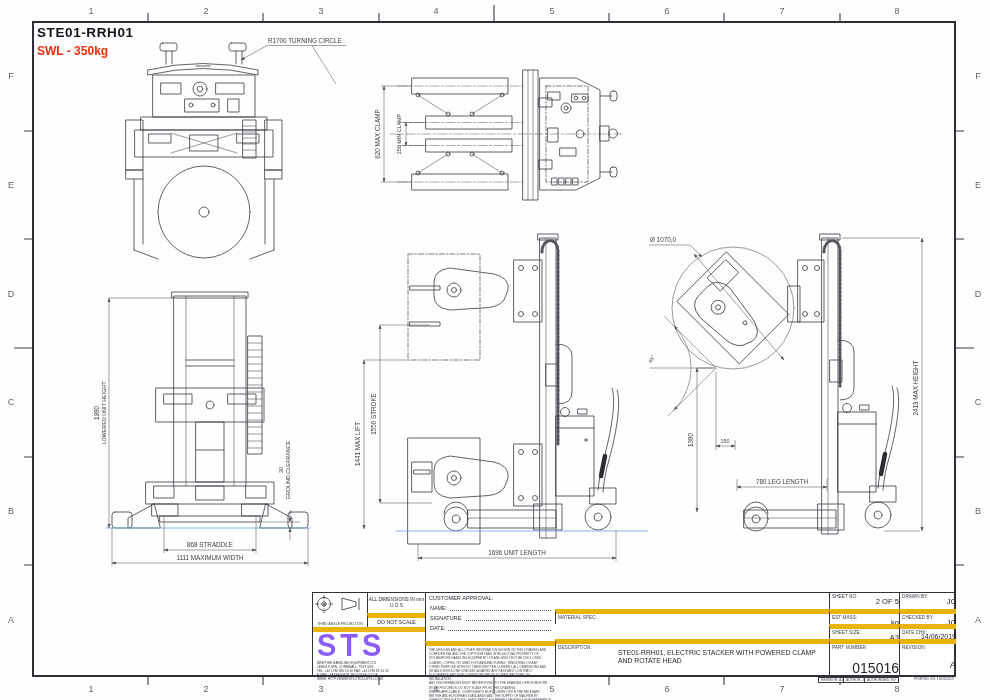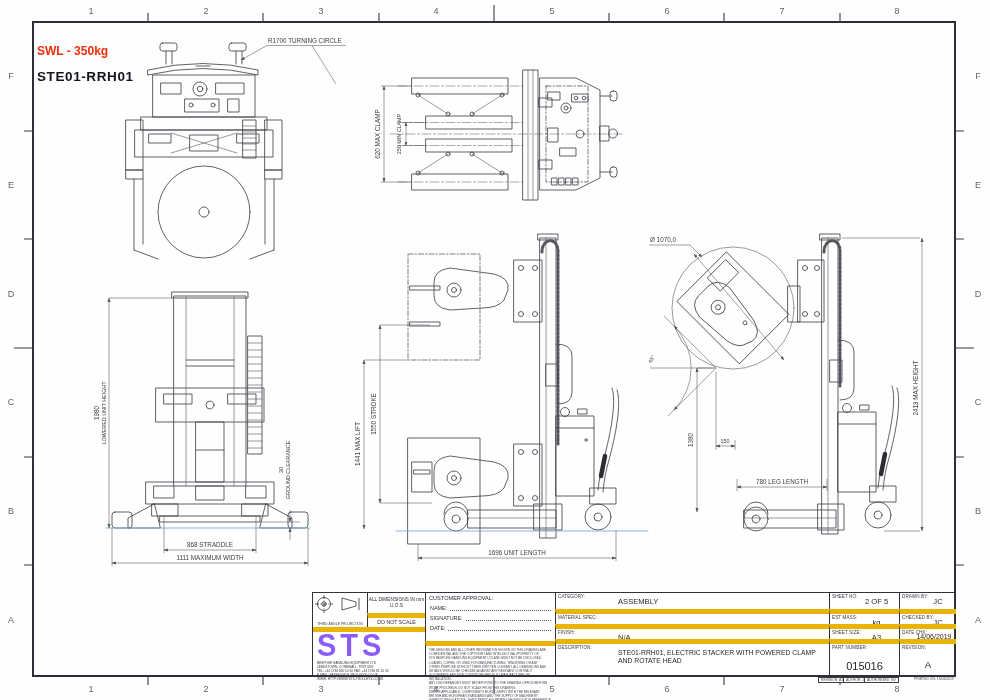--- a/index.html
+++ b/index.html
@@ -19,28 +19,28 @@
   .v .ground{stroke:#85ade0;stroke-width:.9;}
   .dims path{stroke:#54545e;stroke-width:.55;fill:none;}
   .dim-t{font-size:6.3px;fill:#3c3c46;}
   .dim-s{font-size:5.4px;fill:#3c3c46;}
   
   .tb{position:absolute;left:312px;top:592px;width:643px;height:84px;border:1.2px solid #32323a;box-sizing:border-box;background:#fff;color:#2e2e38;}
   .cell{position:absolute;box-sizing:border-box;}
   .bl{border-left:1px solid #32323a;}
   .bt{border-top:5px solid #eab308;}
   .lbl{position:absolute;left:2px;top:1px;font-size:4.6px;letter-spacing:.1px;color:#3a3a44;white-space:nowrap;}
-  .val{position:absolute;left:0;right:0;top:4px;text-align:center;font-size:7.6px;color:#26262e;}
+  .val{position:absolute;left:0;right:0;top:4px;text-align:right;font-size:7.6px;color:#26262e;}
   .note{display:flex;align-items:center;justify-content:center;text-align:center;font-size:4.8px;line-height:1.25;}
   .appr-row{display:flex;align-items:flex-end;font-size:5.4px;margin:3px 4px 0 4px;}
   .appr-dots{flex:1;border-bottom:1px dotted #55555f;margin-left:3px;height:6px;}
   .disc{font-size:3.1px;line-height:1.35;color:#4a4a54;padding:2px 3px;}
   .sts-logo{font-size:29px;font-weight:bold;letter-spacing:4px;line-height:.95;color:#8b5cf6;padding:1px 0 0 4px;transform:scaleY(1.05);}
   .addr{font-size:3.2px;line-height:1.25;color:#33333d;padding-left:4px;white-space:nowrap;}
-  .hdr-code{position:absolute;left:37px;top:25px;font-size:13.5px;font-weight:bold;letter-spacing:.6px;color:#13131d;margin-top:44px;}
+  .hdr-code{position:absolute;left:37px;top:25px;font-size:13.5px;font-weight:bold;letter-spacing:.6px;color:#13131d;}
   .hdr-swl{position:absolute;left:37px;top:44px;font-size:12px;font-weight:bold;color:#ee2d0c;}
   .meta{position:absolute;top:677px;font-size:3.4px;color:#3c3c46;border:.5px solid #3c3c46;padding:0 2px;background:#fff;white-space:nowrap;}
   .meta.noborder{border:none;}
 </style>
 </head>
 <body>
 
 <div id="sheet">
 
 <svg width="990" height="700" viewBox="0 0 990 700">
@@ -431,52 +431,44 @@
     <div class="cell bl bt disc" style="left:112px;top:48px;width:130px;height:36px;">
       <div>THE DESIGNS AND ALL OTHER INFORMATION SHOWN ON THIS DRAWING ARE CONFIDENTIAL AND THE COPYRIGHT AND INTELLECTUAL PROPERTY OF</div>
       <div>STS BESPOKE HANDLING EQUIPMENT LTD AND MUST NOT BE DISCLOSED, LOANED, COPIED OR USED FOR MANUFACTURING, TENDERING OR ANY</div>
       <div>OTHER PURPOSE WITHOUT THEIR WRITTEN CONSENT. ALL DIMENSIONS AND DETAILS SHOULD BE CHECKED AGAINST ANY RELEVANT CONTRACT</div>
       <div>DOCUMENTS AND SITE CONDITIONS PRIOR TO MANUFACTURE OR INSTALLATION.</div>
       <div>ANY DISCREPANCIES MUST BE REPORTED TO THE DRAWING OFFICE BEFORE WORK PROCEEDS. DO NOT SCALE FROM THIS DRAWING.</div>
       <div>WHERE APPLICABLE, COMPONENTS MUST COMPLY WITH THE RELEVANT BRITISH AND EUROPEAN STANDARDS AND THE SUPPLY OF MACHINERY</div>
       <div>(SAFETY) REGULATIONS. THIRD PARTY EQUIPMENT SHOWN IS FOR REFERENCE ONLY.</div>
     </div>
 
-    <div class="cell bl" style="left:242px;top:0;width:274px;height:16px;">
-      <span class="lbl">CATEGORY:</span>
-      <span class="val" style="text-align:left;left:62px;">ASSEMBLY</span>
-    </div>
     <div class="cell bl bt" style="left:242px;top:16px;width:274px;height:15px;">
       <span class="lbl">MATERIAL SPEC:</span>
       <span class="val" style="text-align:left;left:62px;"></span>
     </div>
-    <div class="cell bl bt" style="left:242px;top:31px;width:274px;height:15px;">
-      <span class="lbl">FINISH:</span>
-      <span class="val" style="text-align:left;left:62px;">N/A</span>
-    </div>
     <div class="cell bl bt" style="left:242px;top:46px;width:274px;height:38px;">
       <span class="lbl">DESCRIPTION:</span>
       <span style="position:absolute;left:62px;top:5px;right:4px;font-size:6.8px;line-height:1.2;color:#26262e;">STE01-RRH01, ELECTRIC STACKER WITH POWERED CLAMP AND ROTATE HEAD</span>
     </div>
 
     <div class="cell bl" style="left:516px;top:0;width:70px;height:16px;">
       <span class="lbl">SHEET NO:</span>
       <span class="val" style="left:24px;">2 OF 5</span>
     </div>
     <div class="cell bl bt" style="left:516px;top:16px;width:70px;height:15px;">
       <span class="lbl">EST MASS:</span>
       <span class="val" style="left:24px;">kg</span>
     </div>
     <div class="cell bl bt" style="left:516px;top:31px;width:70px;height:15px;">
       <span class="lbl">SHEET SIZE:</span>
       <span class="val" style="left:24px;">A3</span>
     </div>
     <div class="cell bl bt" style="left:516px;top:46px;width:70px;height:38px;">
       <span class="lbl">PART NUMBER:</span>
-      <span class="val" style="top:16px;font-size:11px;">015016</span>
+      <span class="val" style="top:16px;font-size:14px;">015016</span>
     </div>
 
     <div class="cell bl" style="left:586px;top:0;width:57px;height:16px;">
       <span class="lbl">DRAWN BY:</span>
       <span class="val" style="left:20px;">JC</span>
     </div>
     <div class="cell bl bt" style="left:586px;top:16px;width:57px;height:15px;">
       <span class="lbl">CHECKED BY:</span>
       <span class="val" style="left:20px;">JC</span>
     </div>

